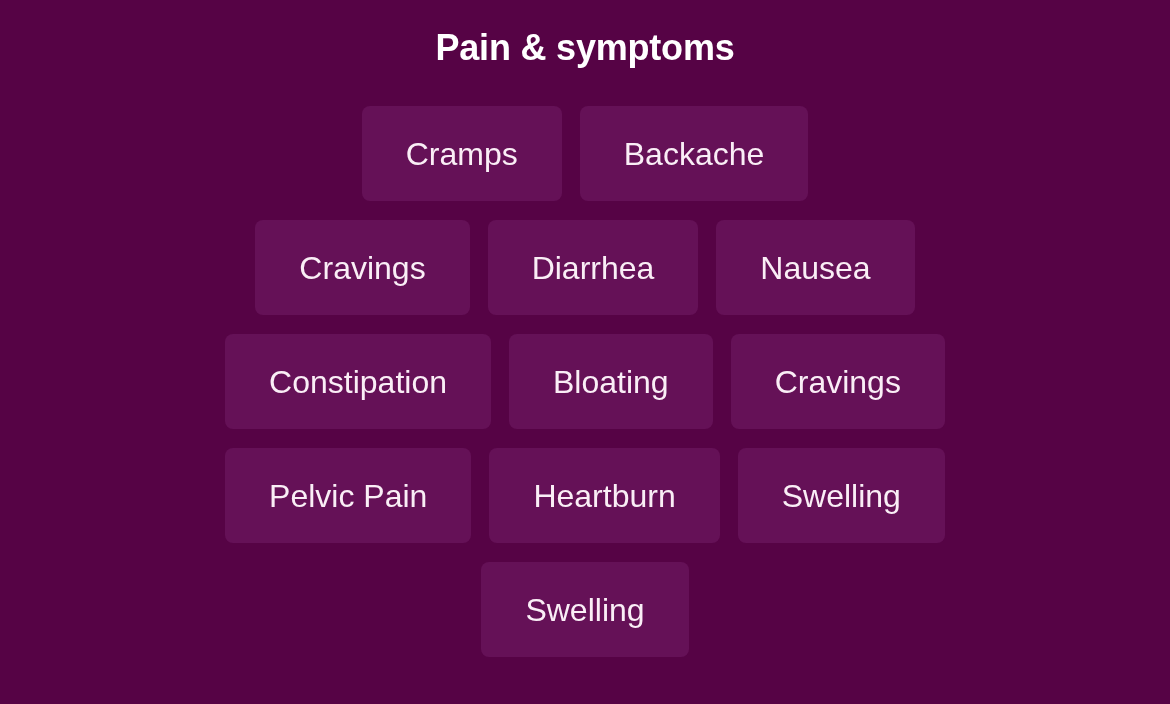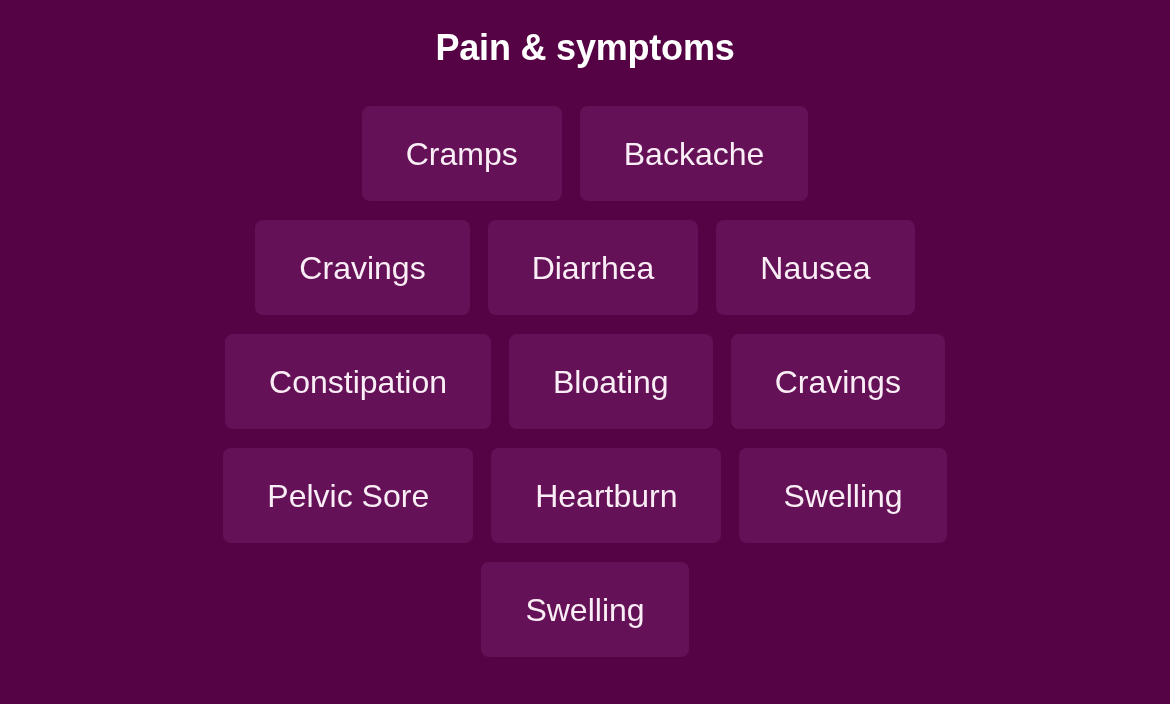--- a/index.html
+++ b/index.html
@@ -115,21 +115,21 @@
       <button class="chip">
         <span class="chip-label">Bloating</span>
       </button>
       <button class="chip">
         <span class="chip-label">Cravings</span>
       </button>
     </div>
 
     <div class="chip-row">
       <button class="chip">
-        <span class="chip-label">Pelvic Sore</span>
+        <span class="chip-label">Pelvic Pain</span>
       </button>
       <button class="chip">
         <span class="chip-label">Heartburn</span>
       </button>
       <button class="chip">
         <span class="chip-label">Swelling</span>
       </button>
     </div>
 
     <div class="chip-row">

